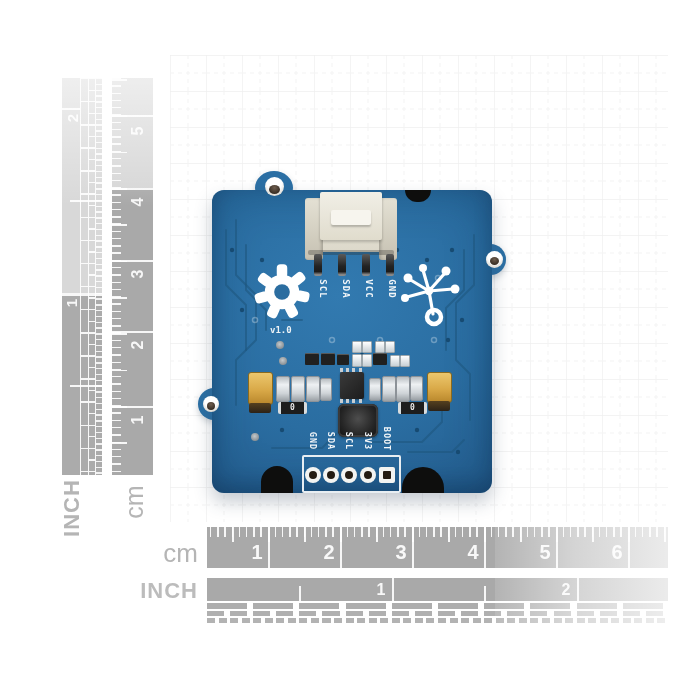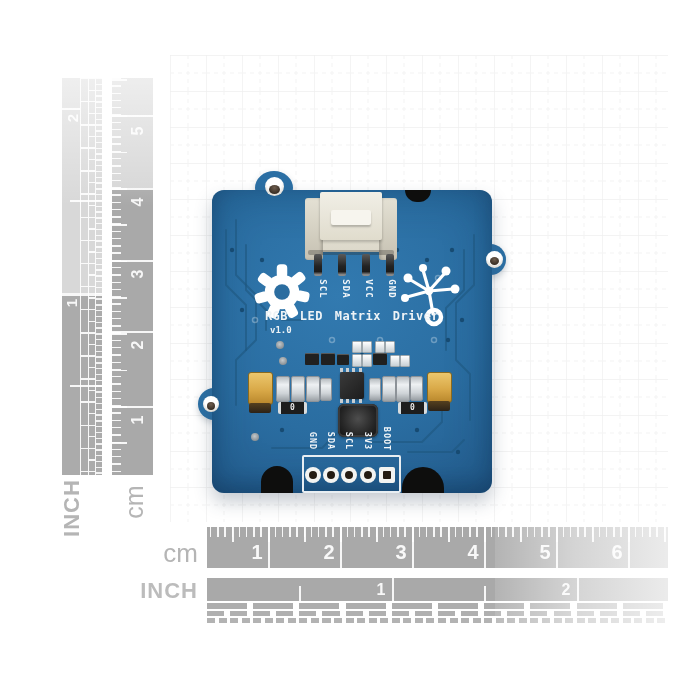--- a/index.html
+++ b/index.html
@@ -237,21 +237,20 @@
         <circle cx="32" cy="33" r="4.2"></circle>
           <circle cx="26" cy="10" r="4"></circle>
           <circle cx="11" cy="20" r="4.5"></circle>
         <circle cx="8" cy="40" r="4"></circle>
           <circle cx="49" cy="13" r="4.5"></circle>
           <circle cx="58" cy="31" r="4.5"></circle>
       </g>
       <circle cx="37" cy="59" r="7" fill="none" stroke="#ffffff" stroke-width="4.5"></circle>
     </svg>
 
-    <div class="silk" style="left:0;top:120px;width:100%;text-align:center;font-size:12px;letter-spacing:.5px;word-spacing:4px;">RGB LED Matrix Driver</div>
     <div class="silk" style="left:58px;top:136px;font-size:9px;">v1.0</div>
 
     <div class="padw" style="left:140px;top:151px;width:8px;height:10px;"></div>
     <div class="padw" style="left:150px;top:151px;width:8px;height:10px;"></div>
     <div class="padw" style="left:163px;top:151px;width:8px;height:10px;"></div>
     <div class="padw" style="left:173px;top:151px;width:8px;height:10px;"></div>
     <div class="chip" style="left:93px;top:163px;width:14px;height:12px;"></div>
     <div class="chip" style="left:109px;top:163px;width:14px;height:12px;"></div>
     <div class="chip" style="left:125px;top:164px;width:12px;height:11px;"></div>
     <div class="padw" style="left:140px;top:164px;width:8px;height:11px;"></div>

